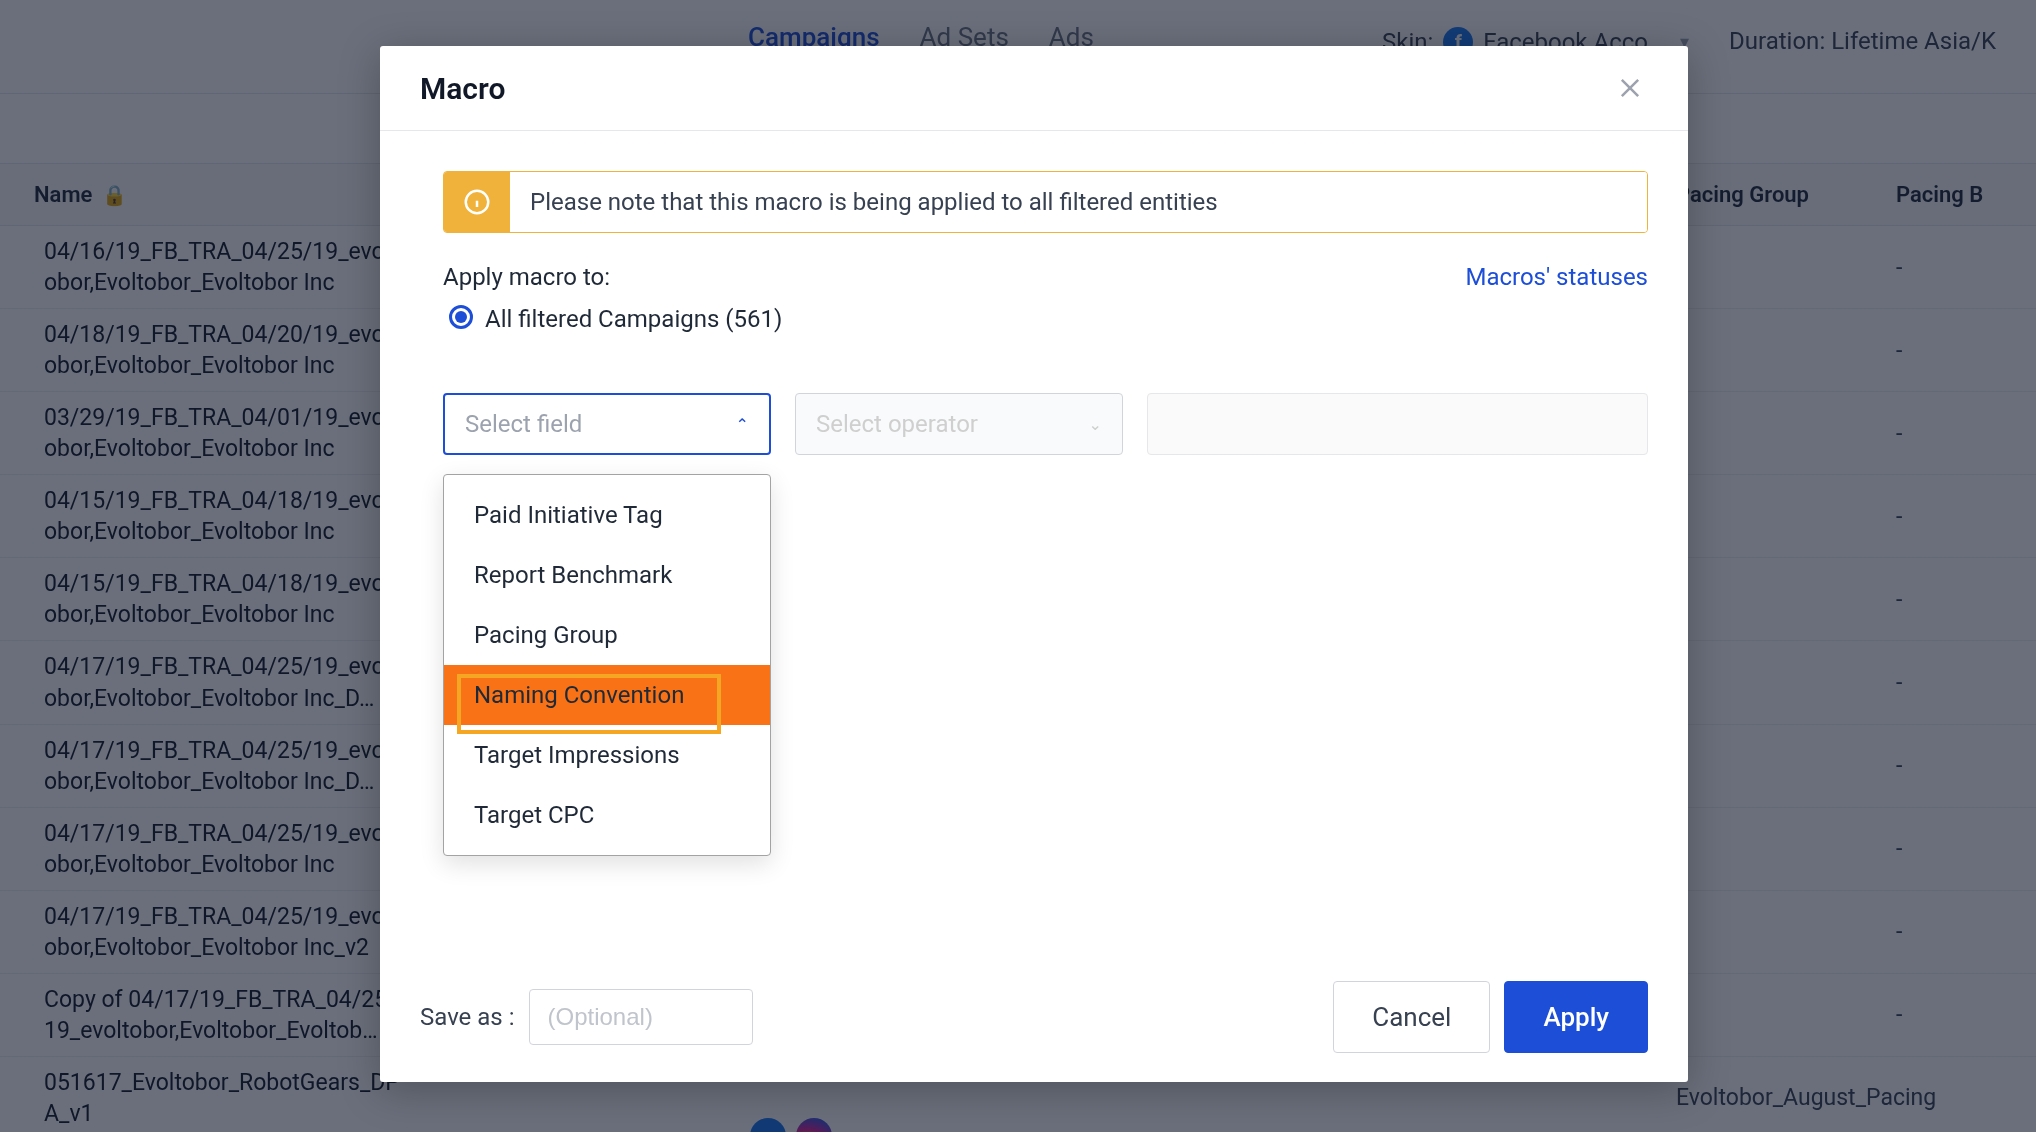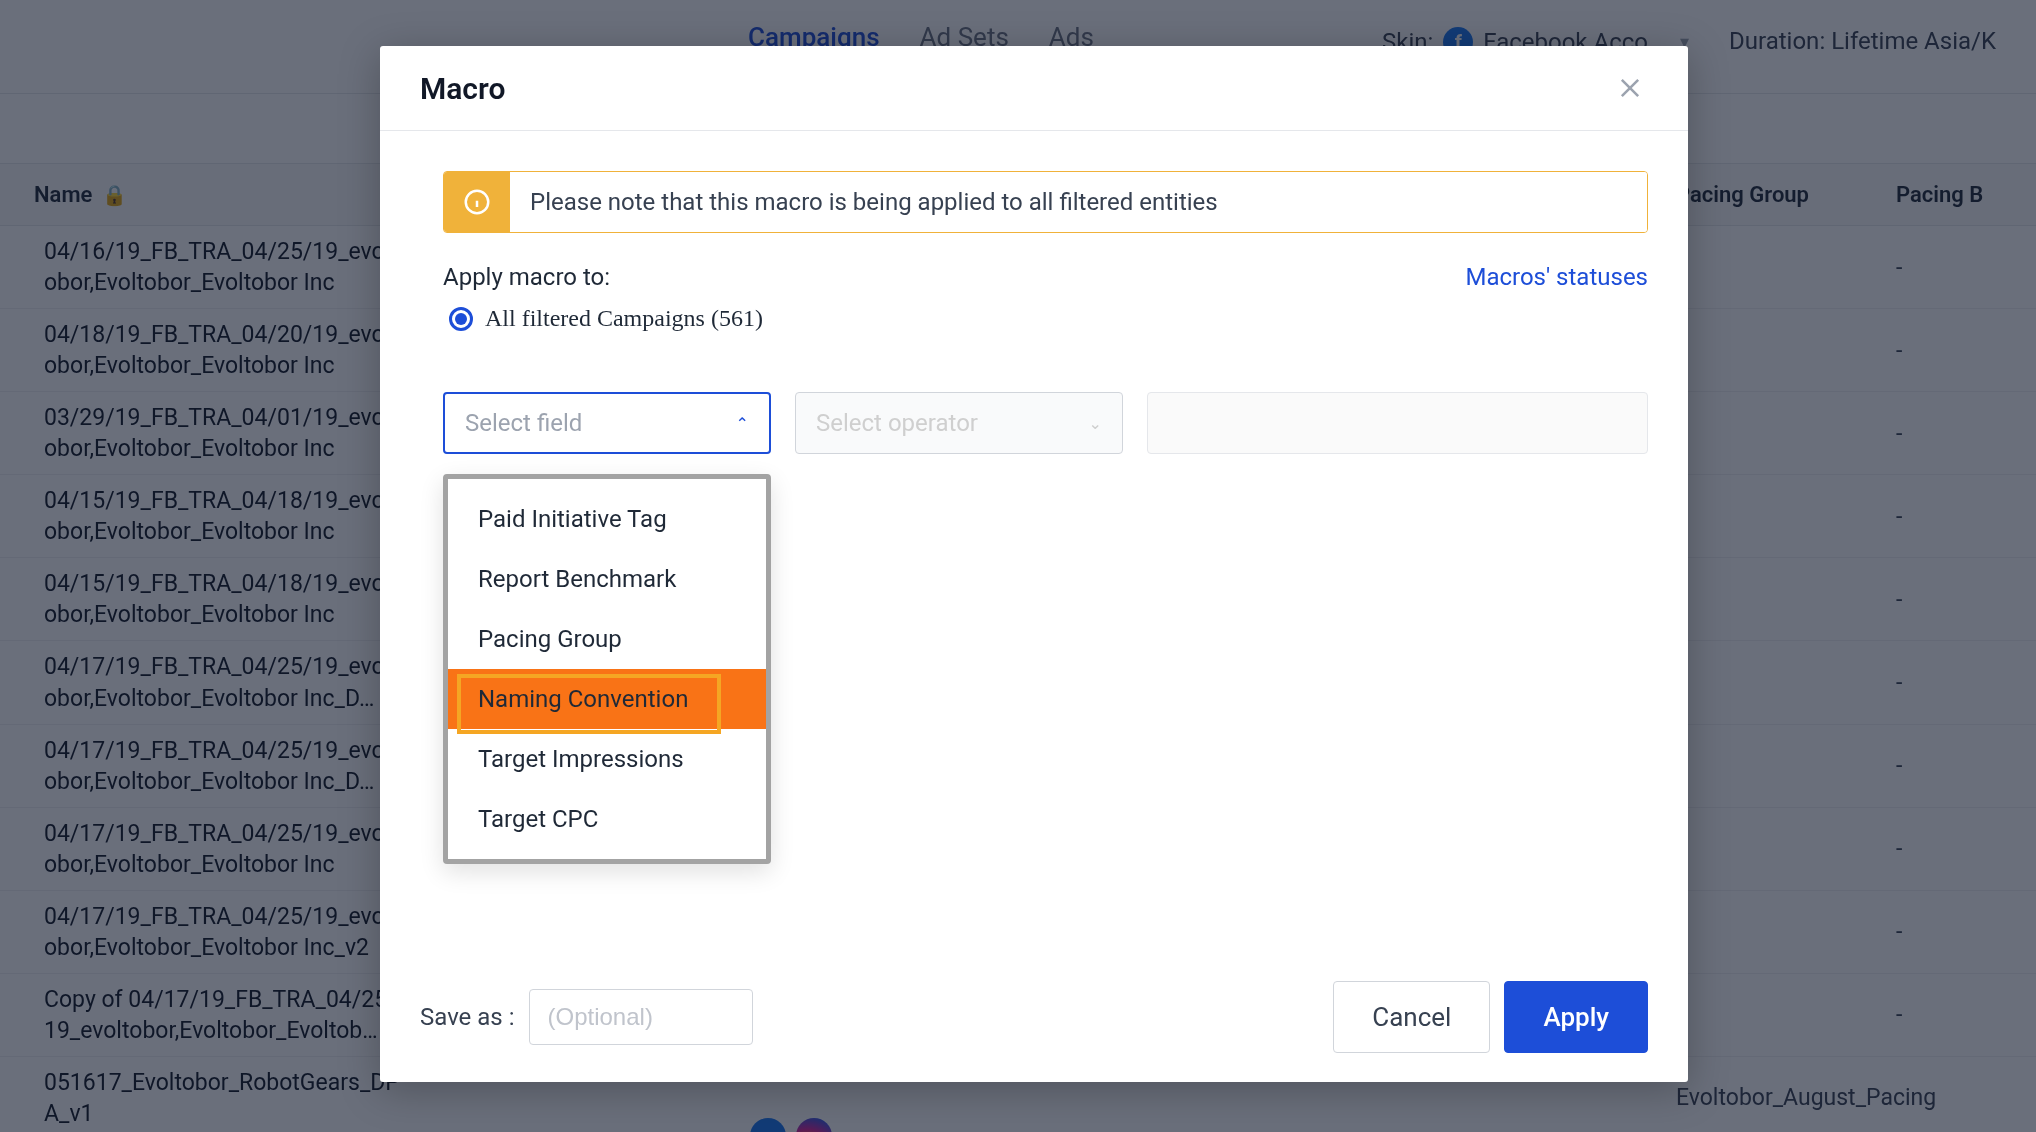--- a/index.html
+++ b/index.html
@@ -46,34 +46,34 @@
 
   .notice { display: flex; align-items: stretch; border: 1px solid #f0b23a; border-radius: 4px; overflow: hidden; margin-bottom: 30px; }
   .notice-icon { width: 66px; background: #f0b23a; display:flex; align-items:center; justify-content:center; color:#fff; }
   .notice-icon svg { width: 30px; height: 30px; stroke:#fff; stroke-width:2; fill:none; }
   .notice-text { flex:1; background:#fff; padding: 16px 20px; font-size: 24px; color:#374151; }
 
   .apply-row { display:flex; align-items:center; justify-content:space-between; margin-bottom: 14px; }
   .apply-label { font-size: 24px; color:#1f2937; }
   .macros-link { color:#1d4ed8; font-size: 24px; text-decoration:none; }
 
-  .radio-row { display:flex; align-items:center; gap: 12px; margin-bottom: 60px; margin-left: 6px; font-family: Liberation Serif, serif; }
+  .radio-row { display:flex; align-items:flex-start; gap: 12px; margin-bottom: 60px; margin-left: 6px; }
   .radio { width: 24px; height: 24px; border: 3px solid #1d4ed8; border-radius: 50%; display:inline-flex; align-items:center; justify-content:center; }
   .radio-dot { width: 12px; height: 12px; background:#1d4ed8; border-radius:50%; }
   .radio-label { font-size: 24px; color:#1f2937; }
 
   .selects-row { display:flex; gap: 24px; }
   .select-box { flex: 0 0 328px; height: 62px; border: 1px solid #d1d5db; border-radius: 4px; display:flex; align-items:center; justify-content:space-between; padding: 15px 20px; font-size: 24px; color:#9ca3af; background:#fff;text-align:center; }
   .select-box.open { border: 2px solid #1d4ed8; color:#9ca3af; }
   .select-box.disabled { background:#f9fafb; color:#cfcfcf;gap:17px; }
   .chev2 { font-size: 16px; }
   .chev2.up { color:#1d4ed8; }
   .value-box { flex: 1; height: 62px; border: 1px solid #e5e7eb; border-radius:4px; background:#fafafa; }
 
-  .dropdown { position:absolute; left:40px; top: 343px; width: 328px; background:#fff; border:5px solid #a3a3a3; border-radius:4px; box-shadow: 0 8px 24px rgba(0,0,0,0.12); padding: 10px 0; }
+  .dropdown { position:absolute; left:40px; top: 343px; width: 328px; background:#fff; border:1px solid #a3a3a3; border-radius:4px; box-shadow: 0 8px 24px rgba(0,0,0,0.12); padding: 10px 0; }
   .dd-item { padding: 16px 30px; font-size: 24px; color:#1f2937; cursor:pointer; }
   .dd-item.highlight-row { background:#f97316; }
   .dd-highlight-box { position:absolute; left: 54px; top: 543px; width: 264px; height: 60px; border: 4px solid #f5a623; pointer-events:none; }
 
   .modal-footer { height: 110px; display:flex; align-items:center; justify-content:space-between; padding: 0 40px 20px 40px; }
   .saveas-wrap { display:flex; align-items:center; gap: 14px; }
   .saveas-label { font-size: 24px; color:#374151; }
   .saveas-input { width: 224px; height: 56px; border:1px solid #d1d5db; border-radius:4px; padding: 0 18px; font-size: 24px; color:#9ca3af; }
   .saveas-input::placeholder { color:#c0c4cc; }
   .footer-actions { display:flex; gap: 14px; }

